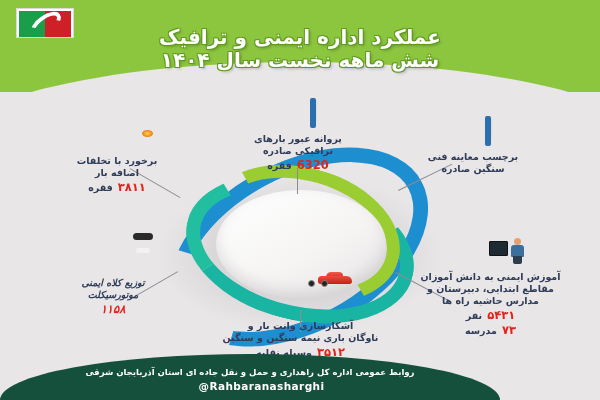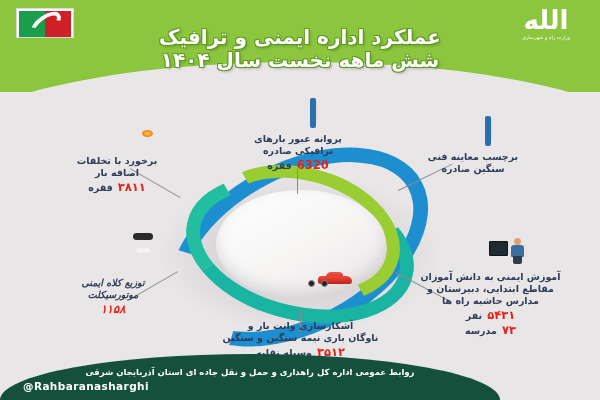--- a/index.html
+++ b/index.html
@@ -274,44 +274,41 @@
   #footer .f-line1 {
     margin-top: 13px;
     text-align: center;
     color: #ffffff;
     font-size: 8.5px;
     font-weight: bold;
     direction: rtl;
   }
   #footer .f-line2 {
     margin-top: 3px;
+    text-align: center;
     color: #ffffff;
     font-size: 10.5px;
     font-weight: bold;
     letter-spacing: .4px;
     direction: ltr;
     margin-left: 23px;
   }
 </style>
 </head>
 <body>
 
 <div id="poster">
 
   <div id="header">
     <div id="logo-rahdari">
       <span class="lg-left"></span>
       <span class="lg-right"></span>
       <span class="lg-swoosh"></span>
     </div>
 
-    <div id="ministry-emblem">
-      <div class="emb-glyph">الله</div>
-      <div class="emb-caption">وزارت راه و شهرسازی</div>
-    </div>
 
     <div id="header-curve"></div>
   </div>
 
   <div id="title-block">
     <div class="t-line">عملکرد اداره ایمنی و ترافیک</div>
     <div class="t-line">شش ماهه نخست سال ۱۴۰۴</div>
   </div>
 
   <div id="stage">

